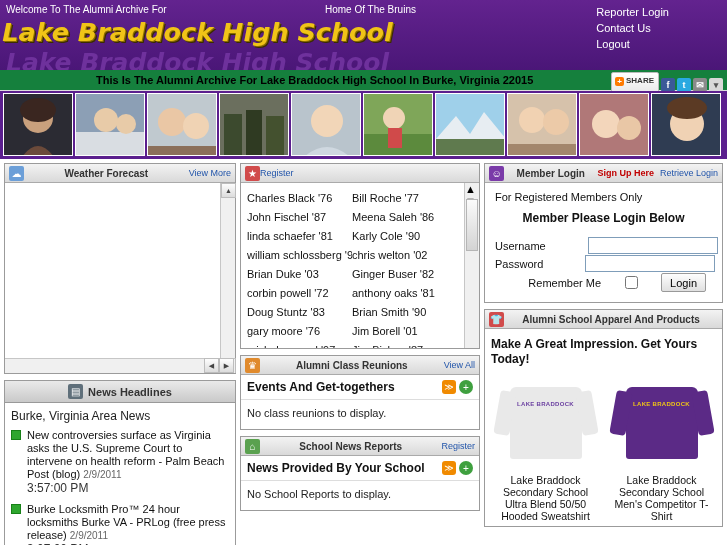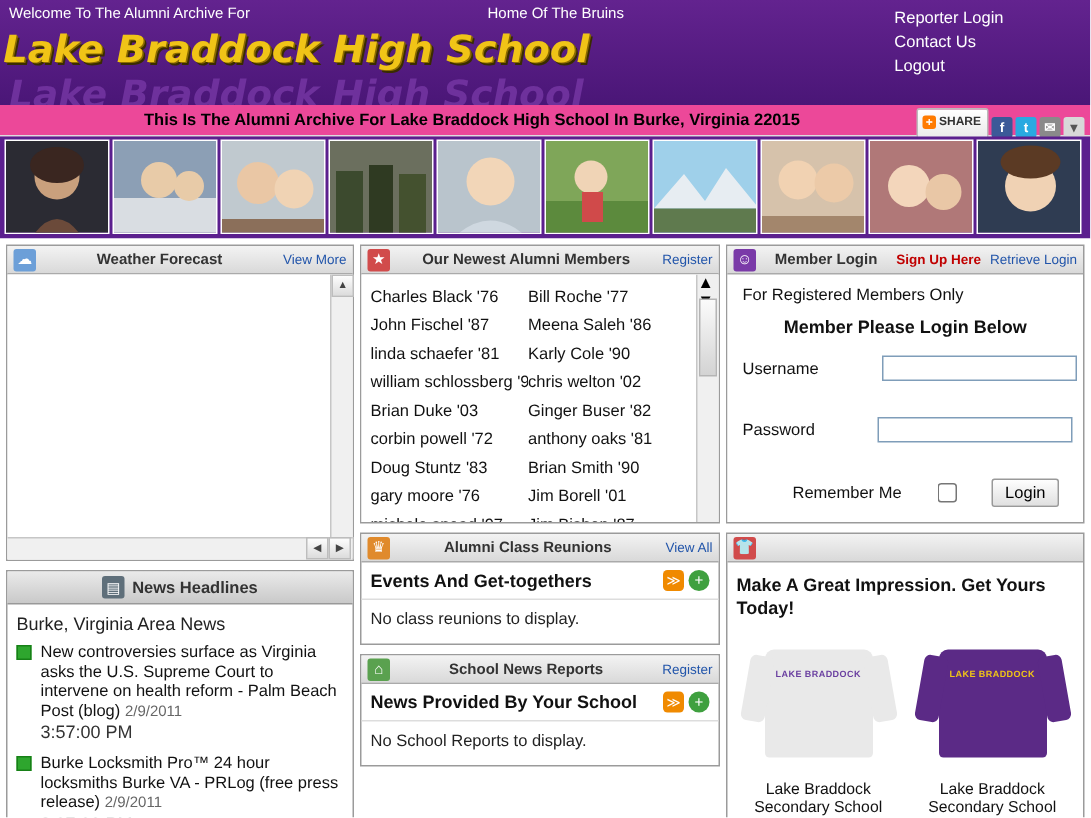--- a/index.html
+++ b/index.html
@@ -77,21 +77,21 @@
     color: #7a3aa8;
     white-space: nowrap;
     opacity: .75;
   }
 
   
   .tagline-strip {
     position: relative;
     width: 727px;
     height: 21px;
-    background: #ec4899;
+    background: #15803d;
     border-bottom: 1px solid #ddd;
   }
   .tagline {
     position: absolute;
     left: 96px; top: 4px;
     font-size: 11px;
     font-weight: bold;
     color: #000000;
   }
   .share-wrap {
@@ -382,21 +382,21 @@
   .login-title {
     text-align: center;
     font-size: 12px;
     font-weight: bold;
     color: #111;
     margin: 4px 0 12px 0;
   }
   .frow {
     display: flex;
     align-items: center;
-    margin-bottom: 24px;
+    margin-bottom: 1px;
     gap: 42px;
   }
   .frow label {
     width: 72px;
     font-size: 11px;
     color: #111;
   }
   .frow input[type=text], .frow input[type=password] {
     width: 130px;
     height: 17px;
@@ -632,21 +632,20 @@
         </div>
 
       </div>
     </div>
 
     <div class="col-mid">
 
       <div class="panel">
         <div class="panel-head">
           <span class="hicon star">★</span>
-          <span class="title">Our Newest Alumni Members</span>
           <a class="hlink" href="#">Register</a>
         </div>
         <div class="members-body">
           <div class="members-grid">
             <div class="member">Charles Black '76</div>
             <div class="member">Bill Roche '77</div>
             <div class="member">John Fischel '87</div>
             <div class="member">Meena Saleh '86</div>
             <div class="member">linda schaefer '81</div>
             <div class="member">Karly Cole '90</div>
@@ -725,20 +724,21 @@
             <span>Remember Me</span>
             <input type="checkbox" style="">
             <button class="login-btn">Login</button>
           </div>
         </div>
       </div>
 
       <div class="panel">
         <div class="panel-head">
           <span class="hicon star">👕</span>
+          <span class="title">Alumni School Apparel And Products</span>
         </div>
         <div class="apparel-body">
           <div class="apparel-lead">Make A Great Impression. Get Yours Today!</div>
           <div class="products">
 
             <div class="product">
               <div class="prod-img">
                 <div class="hoodie"></div>
                 <div class="chest">LAKE BRADDOCK</div>
               </div>

